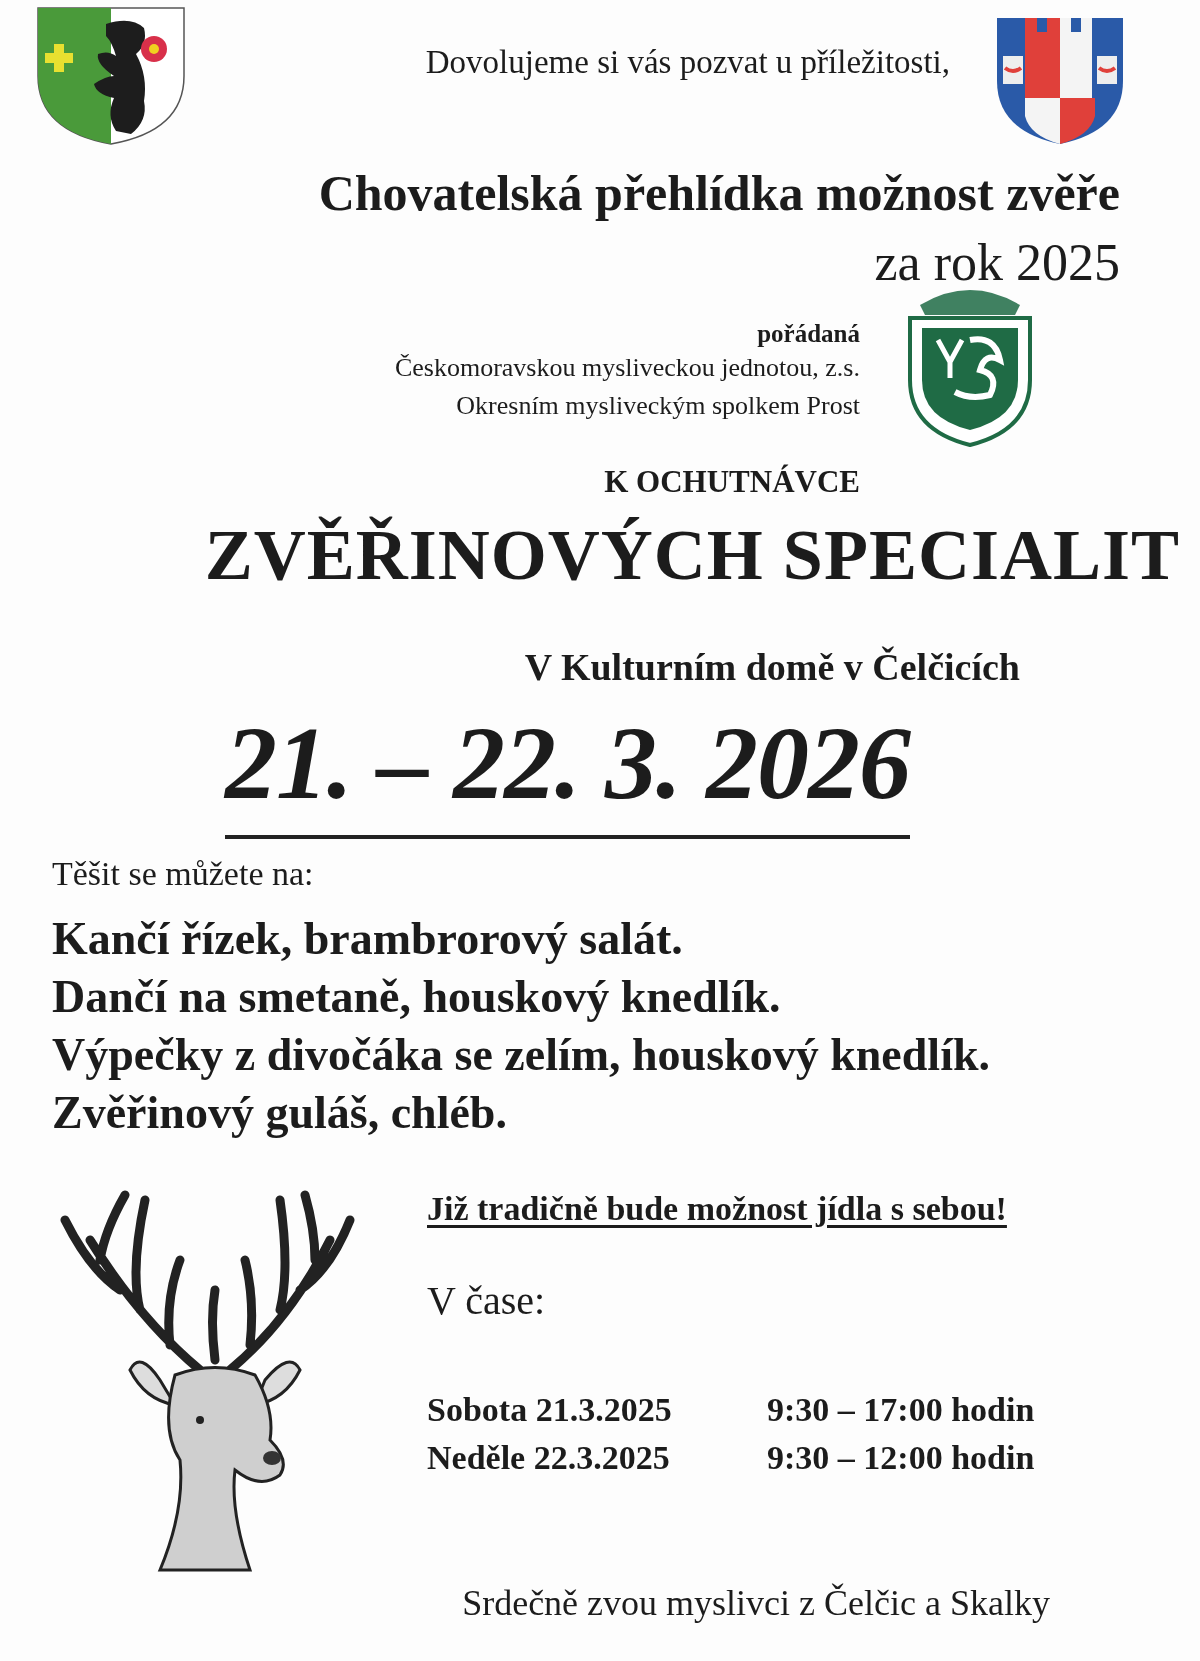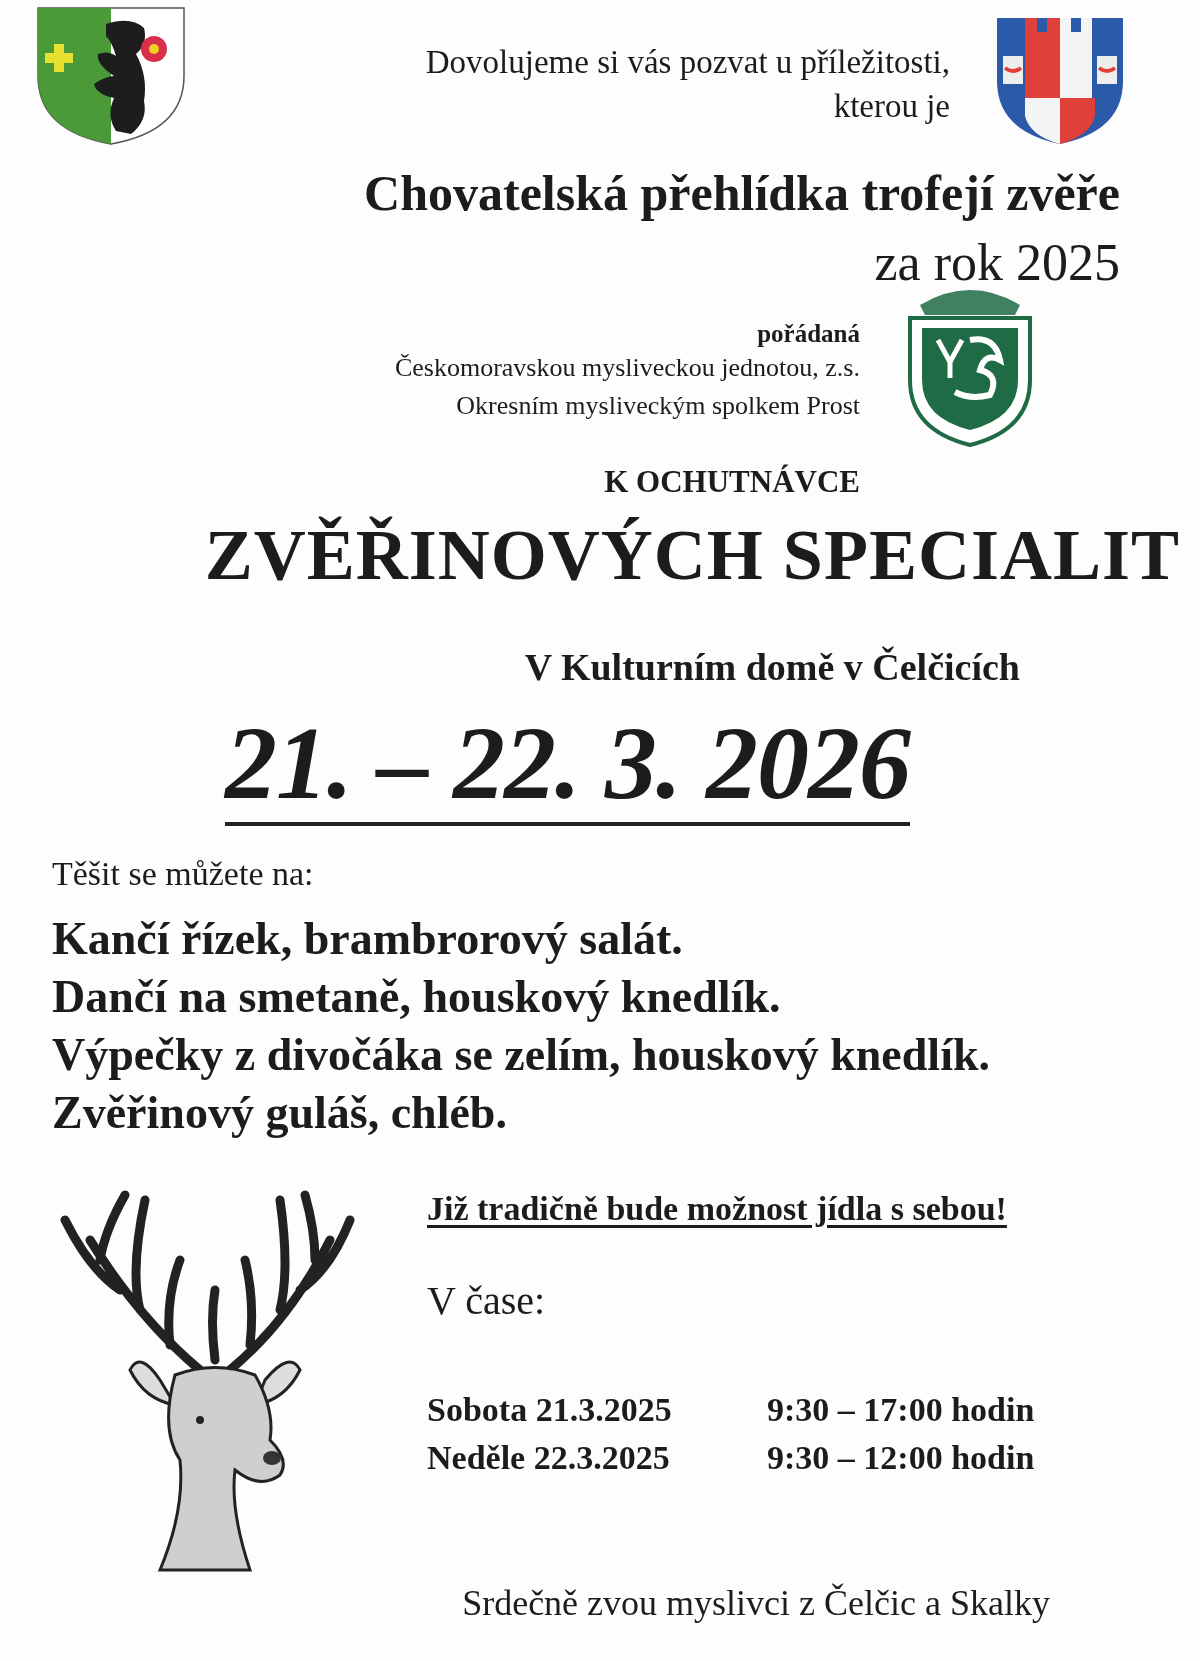--- a/index.html
+++ b/index.html
@@ -7,21 +7,21 @@
   .abs{position:absolute;}
   .center{text-align:right;}
   .intro{left:250px;width:700px;top:40px;font-size:33px;line-height:44px;}
   .title{left:80px;width:1040px;top:162px;font-size:50px;line-height:62px;font-weight:bold;}
   .year{left:80px;width:1040px;top:230px;font-size:52px;line-height:66px;}
   .org-label{left:300px;width:560px;top:318px;font-size:25px;font-weight:bold;line-height:32px;}
   .org-line{left:300px;width:560px;font-size:26px;line-height:32px;}
   .tasting-label{left:300px;width:560px;top:464px;font-size:31px;font-weight:bold;}
   .specialties{left:20px;width:1160px;top:510px;font-size:72px;font-weight:bold;letter-spacing:1px;line-height:90px;}
   .venue{left:180px;width:840px;top:645px;font-size:38px;font-weight:bold;}
-  .date{left:225px;top:708px;font-size:104px;font-weight:bold;font-style:italic;line-height:110px;letter-spacing:-1px;padding-bottom:4px;border-bottom:4px solid #222;}
+  .date{left:225px;top:708px;font-size:104px;font-weight:bold;font-style:italic;line-height:110px;letter-spacing:-1px;padding-bottom:17px;border-bottom:4px solid #222;}
   .menu-intro{left:52px;top:855px;font-size:34px;}
   .menu-item{left:52px;font-size:46px;font-weight:bold;}
   .takeaway{left:427px;top:1190px;font-size:34px;font-weight:bold;text-decoration:underline;text-underline-offset:5px;}
   .time-label{left:427px;top:1277px;font-size:40px;}
   .sched{left:427px;font-size:34px;font-weight:bold;margin-top:24px;}
   .sched .day{display:inline-block;width:340px;}
   .footer{left:150px;width:900px;top:1582px;font-size:36px;}
   .crest{position:absolute;}
 </style>
 </head>
@@ -48,24 +48,23 @@
   <rect x="42" y="2" width="10" height="14" fill="#2a5aa8"></rect>
     <rect x="76" y="2" width="10" height="14" fill="#2a5aa8"></rect>
   <path d="M30 82 H65 V128 Q35 120 30 100 Z" fill="#f4f4f4"></path>
   <path d="M65 82 H100 V100 Q95 120 65 128 Z" fill="#e0403a"></path>
   <path d="M8 40 h20 v28 h-20z M102 40 h20 v28 h-20z" fill="#eee"></path>
   <path d="M10 52 q8 6 16 0 M104 52 q8 6 16 0" stroke="#e0403a" stroke-width="4" fill="none"></path>
 </svg>
 
 <div class="abs intro center">
   <div>Dovolujeme si vás pozvat u příležitosti,</div>
-  <div>kterou je</div>
 </div>
 
-<div class="abs title center">Chovatelská přehlídka trofejí zvěře</div>
+<div class="abs title center">Chovatelská přehlídka možnost zvěře</div>
 <div class="abs year center">za rok 2025</div>
 
 <div class="abs org-label center">pořádaná</div>
 <div class="abs org-line center" style="top:352px">Českomoravskou mysliveckou jednotou, z.s.</div>
 <div class="abs org-line center" style="top:390px">Okresním mysliveckým spolkem Prost</div>
 
 <svg class="crest" style="left:900px;top:280px" width="140" height="170" viewBox="0 0 140 170">
   <path d="M20 25 Q70 -5 120 25 L115 35 H25 Z" fill="#1f6b45" opacity="0.85"></path>
   <path d="M10 38 H130 V100 Q130 150 70 165 Q10 150 10 100 Z" fill="#fff" stroke="#1f6b45" stroke-width="4"></path>
   <path d="M22 48 H118 V100 Q118 138 70 150 Q22 138 22 100 Z" fill="#1f6b45"></path>

